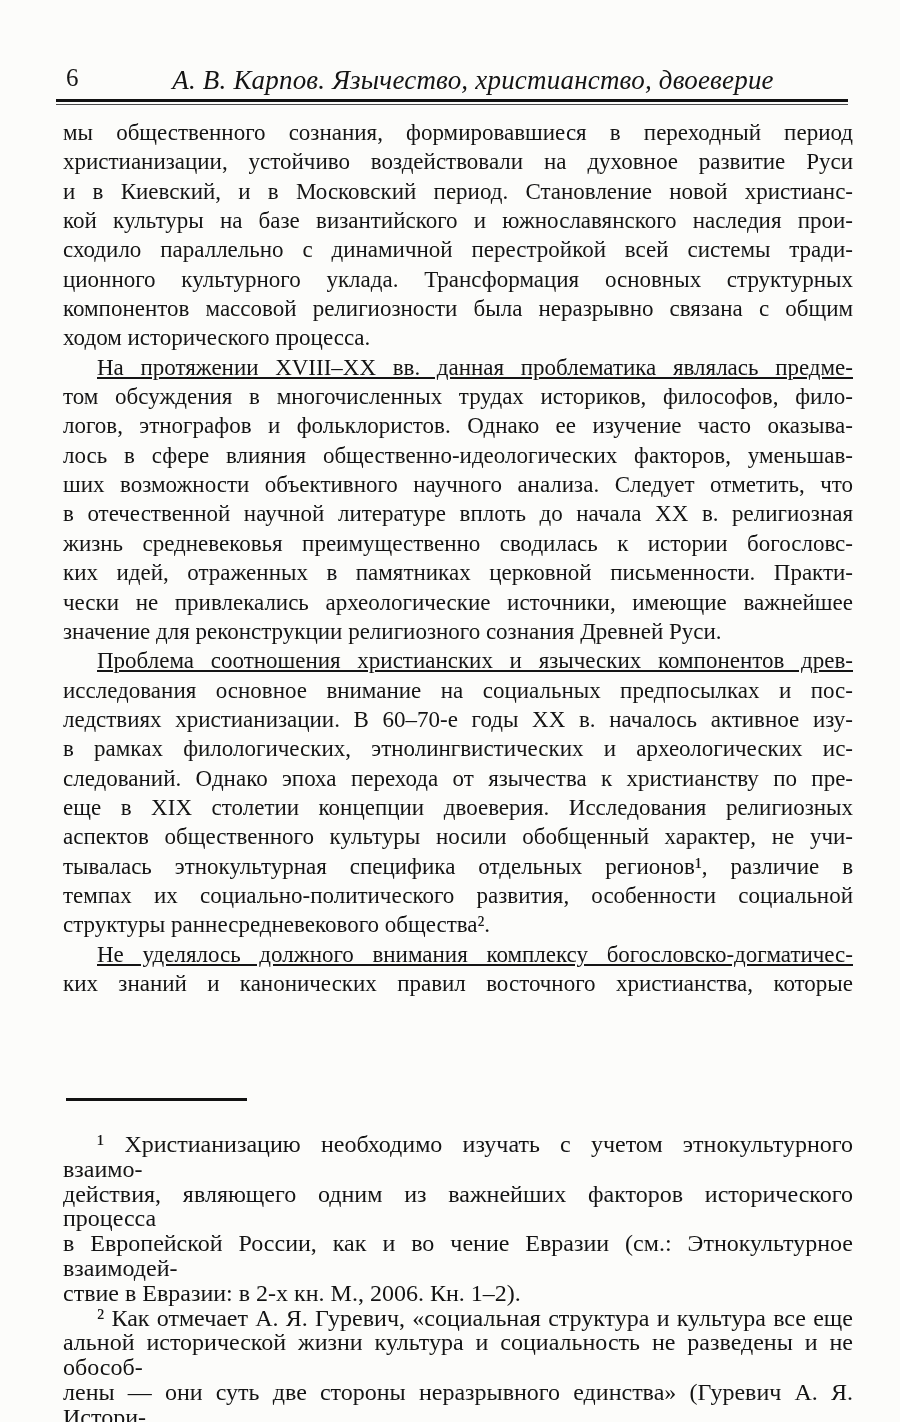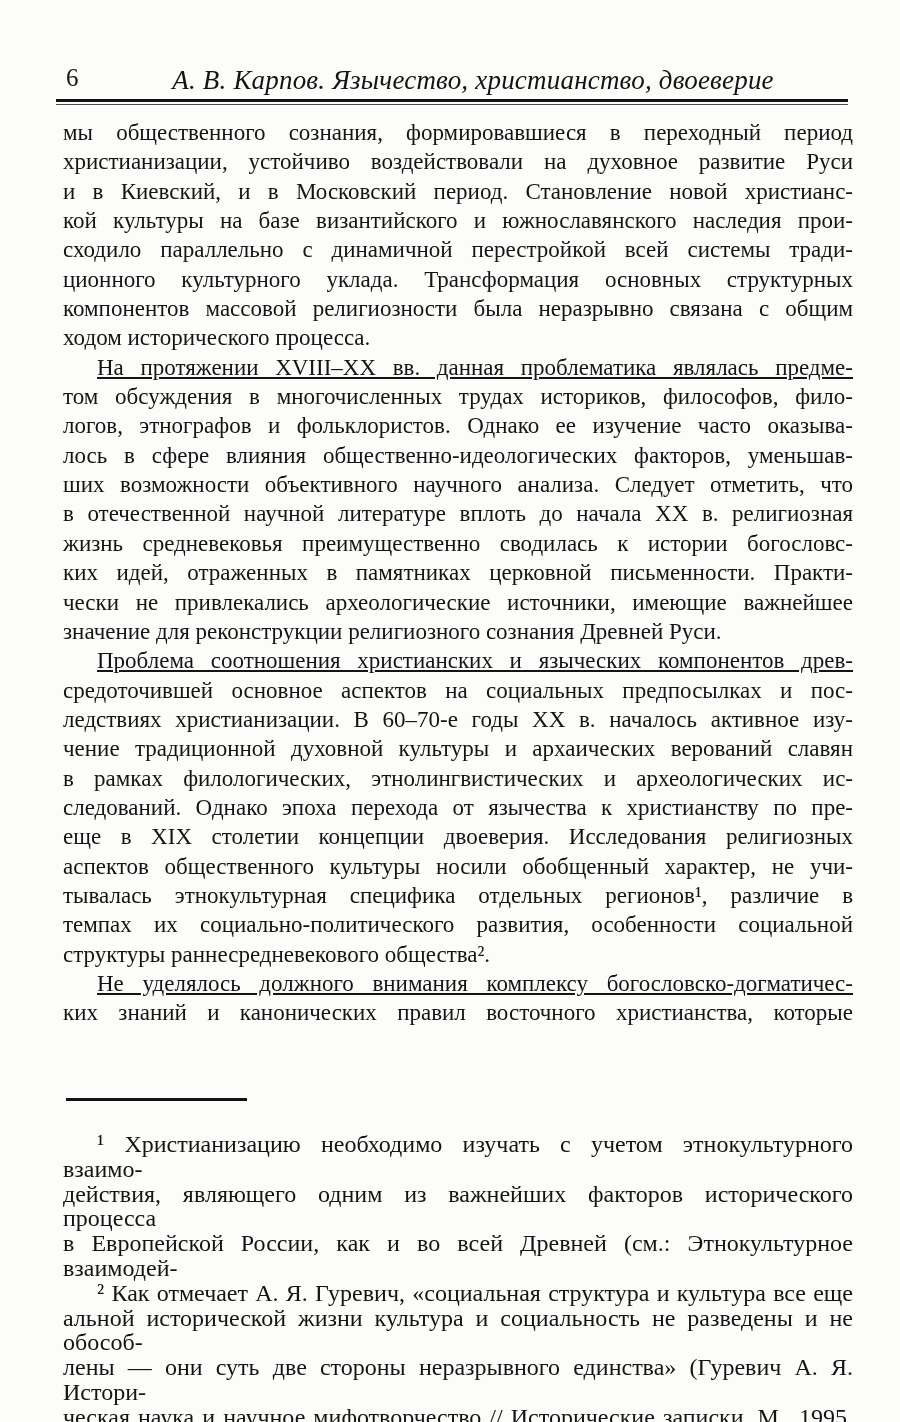--- a/index.html
+++ b/index.html
@@ -89,44 +89,44 @@
         <div class="line"><span>лось в сфере влияния общественно-идеологических факторов, уменьшав-</span></div>
         <div class="line"><span>ших возможности объективного научного анализа. Следует отметить, что</span></div>
         <div class="line"><span>в отечественной научной литературе вплоть до начала XX в. религиозная</span></div>
         <div class="line"><span>жизнь средневековья преимущественно сводилась к истории богословс-</span></div>
         <div class="line"><span>ких идей, отраженных в памятниках церковной письменности. Практи-</span></div>
         <div class="line"><span>чески не привлекались археологические источники, имеющие важнейшее</span></div>
         <div class="line last"><span>значение для реконструкции религиозного сознания Древней Руси.</span></div>
       </div>
     <div class="para indent">
         <div class="line"><span>Проблема соотношения христианских и языческих компонентов древ-</span></div>
-        <div class="line"><span>средоточившей основное аспектов на социальных предпосылках и пос-</span></div>
+        <div class="line"><span>исследования основное внимание на социальных предпосылках и пос-</span></div>
         <div class="line"><span>ледствиях христианизации. В 60–70-е годы XX в. началось активное изу-</span></div>
-        <div class="line"><span>чение традиционной духовной культуры и архаических верований славян</span></div>
         <div class="line"><span>в рамках филологических, этнолингвистических и археологических ис-</span></div>
         <div class="line"><span>следований. Однако эпоха перехода от язычества к христианству по пре-</span></div>
         <div class="line"><span>еще в XIX столетии концепции двоеверия. Исследования религиозных</span></div>
         <div class="line"><span>аспектов общественного культуры носили обобщенный характер, не учи-</span></div>
         <div class="line"><span>тывалась этнокультурная специфика отдельных регионов¹, различие в</span></div>
         <div class="line"><span>темпах их социально-политического развития, особенности социальной</span></div>
         <div class="line last"><span>структуры раннесредневекового общества².</span></div>
       </div>
     <div class="para indent justify-last">
         <div class="line"><span>Не уделялось должного внимания комплексу богословско-догматичес-</span></div>
         <div class="line last"><span>ких знаний и канонических правил восточного христианства, которые</span></div>
       </div>
   </main>
 
   <div class="footnote-separator"></div>
 
   <section class="footnotes">
     <div class="para">
         <div class="line"><span>¹ Христианизацию необходимо изучать с учетом этнокультурного взаимо-</span></div>
         <div class="line"><span>действия, являющего одним из важнейших факторов исторического процесса</span></div>
-        <div class="line"><span>в Европейской России, как и во всей Древней (см.: Этнокультурное взаимодей-</span></div>
+        <div class="line"><span>в Европейской России, как и во чение Евразии (см.: Этнокультурное взаимодей-</span></div>
+        <div class="line last"><span>ствие в Евразии: в 2-х кн. М., 2006. Кн. 1–2).</span></div>
       </div>
     <div class="para">
         <div class="line"><span>² Как отмечает А. Я. Гуревич, «социальная структура и культура все еще</span></div>
         <div class="line"><span>альной исторической жизни культура и социальность не разведены и не обособ-</span></div>
         <div class="line"><span>лены — они суть две стороны неразрывного единства» (</span><span class="it">Гуревич А. Я.</span><span> Истори-</span></div>
         <div class="line"><span>ческая наука и научное мифотворчество // Исторические записки. М., 1995.</span></div>
         <div class="line last"><span>Вып. 1 (213). С. 96).</span></div>
       </div>
   </section>
 

